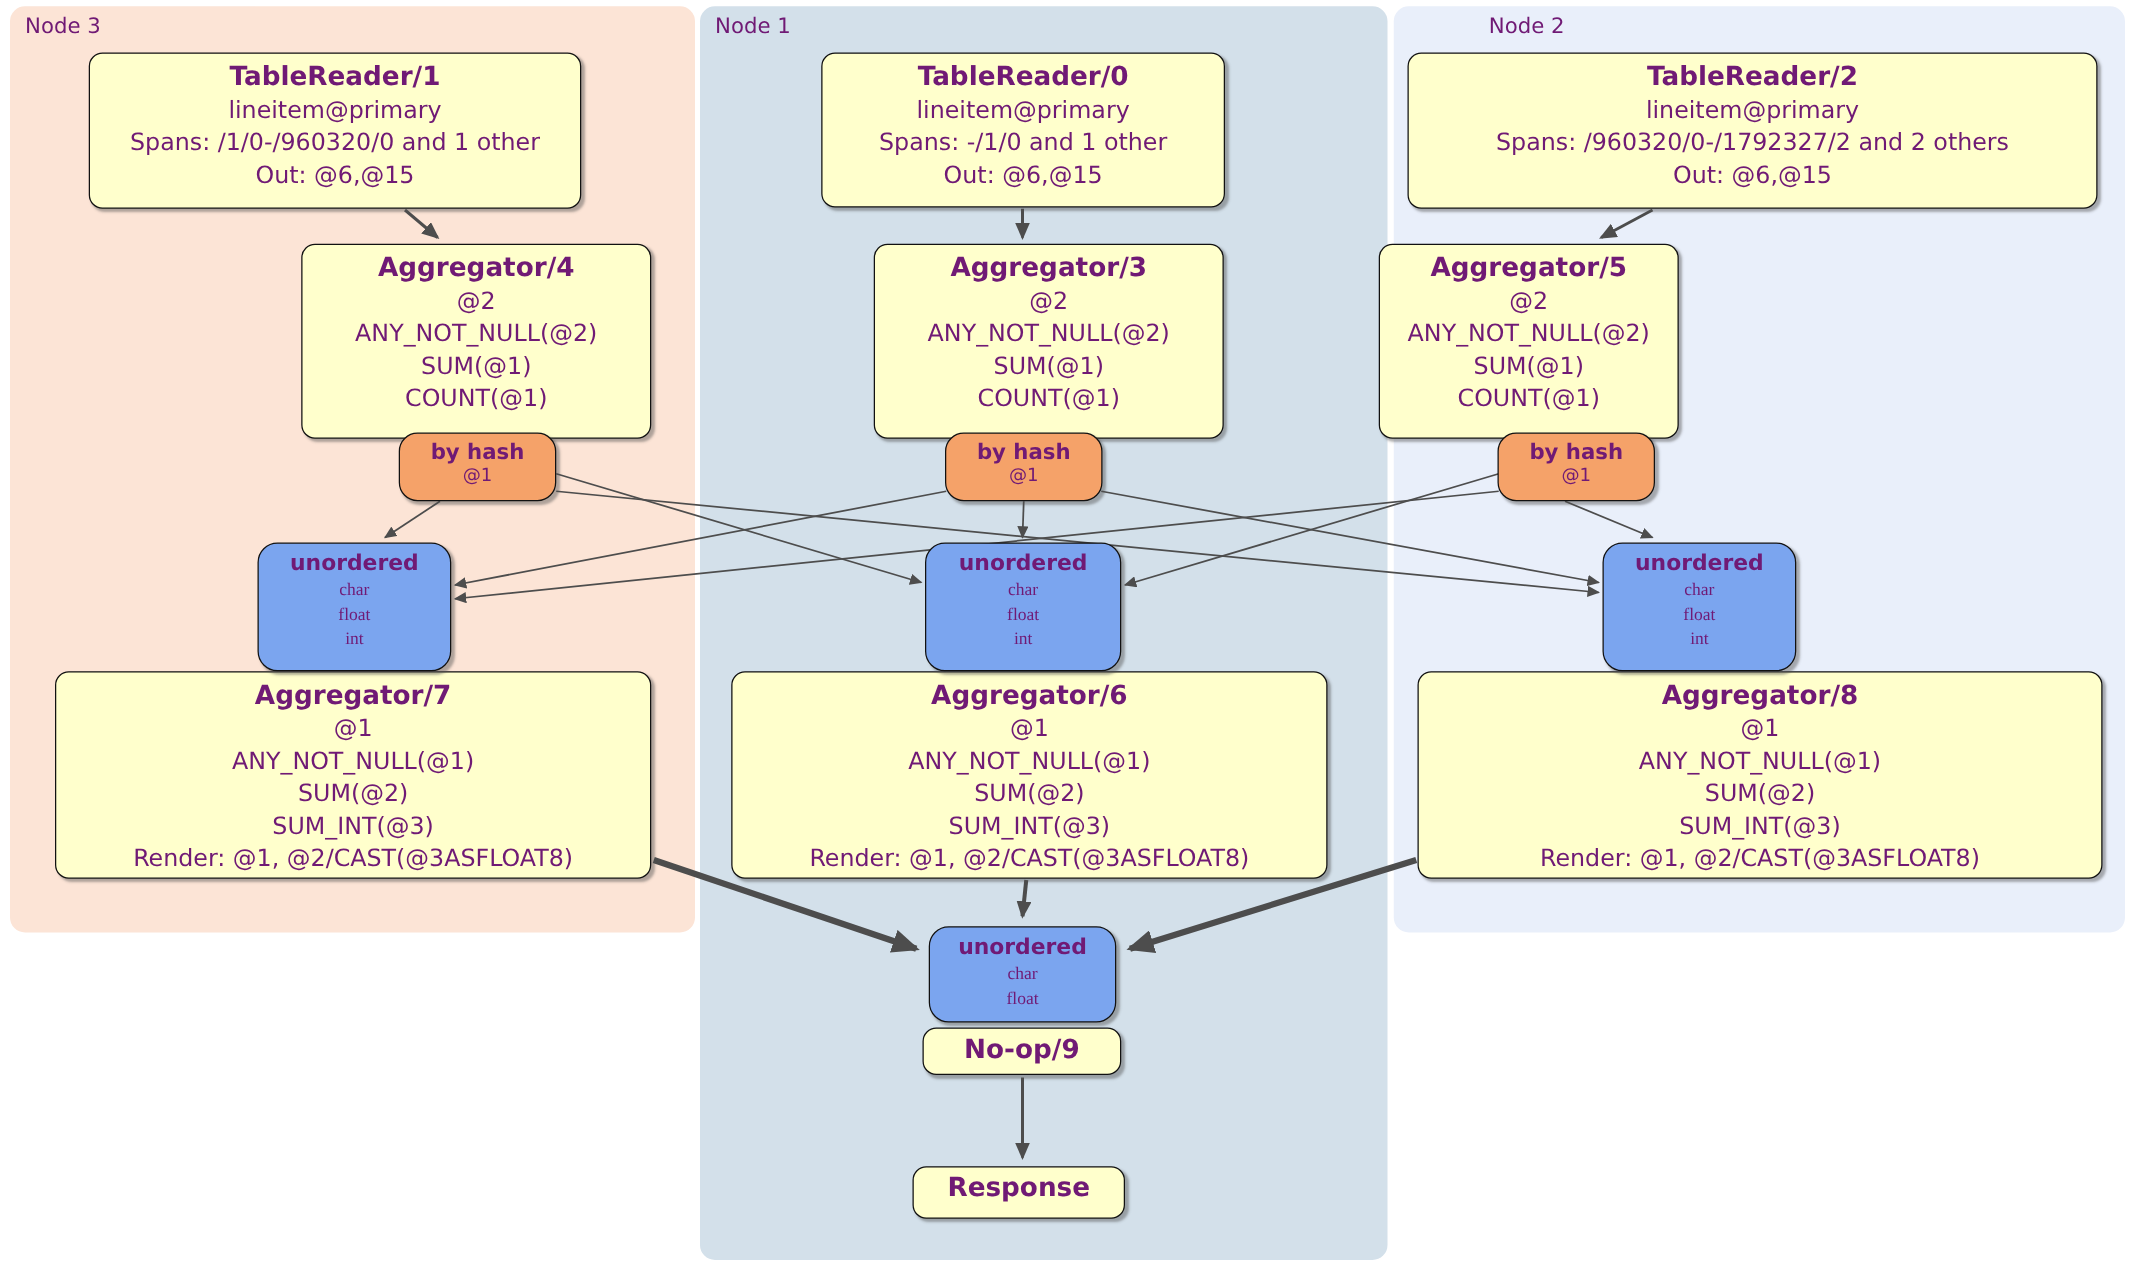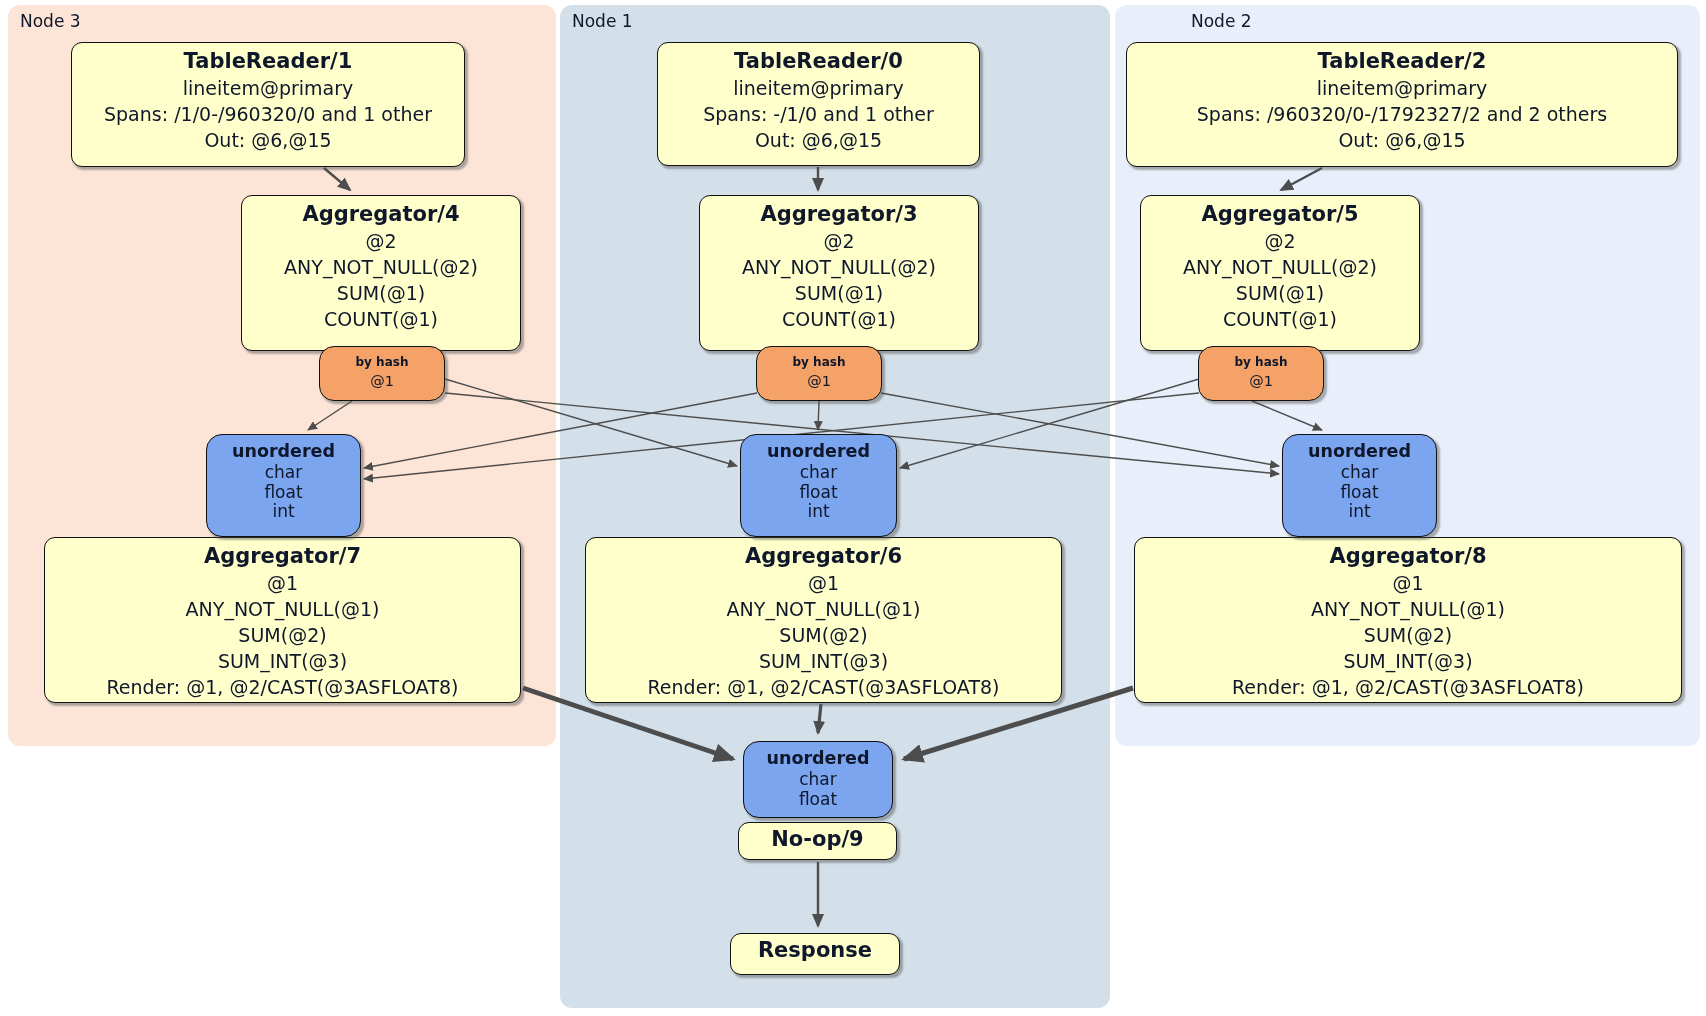--- a/index.html
+++ b/index.html
@@ -1,43 +1,43 @@
 <!DOCTYPE html>
 <html style="--region_node3: #fce4d6; --region_node1: #d3e0ea; --region_node2: #e9effa; --processor_fill: #ffffcc; --router_fill: #f5a269; --sync_fill: #7ba5ef; --edge: #4d4d4d;"><head>
 <meta charset="utf-8">
 <style>
   html,body{margin:0;padding:0;background:#ffffff;}
   #canvas{
     position:relative;width:1706px;height:1016px;overflow:hidden;
-    font-family:"DejaVu Sans","Liberation Sans",sans-serif;color:#0f172a;
+    font-family:"DejaVu Sans","Liberation Sans",sans-serif;color:#701a75;
   }
   .region{position:absolute;border-radius:12px;z-index:0;}
   .region-label{position:absolute;font-size:17px;line-height:20px;z-index:4;}
   #edges{position:absolute;left:0;top:0;z-index:1;}
   .e{stroke:var(--edge,#4d4d4d);fill:none;}
   .e-thin{stroke-width:1.4px;}
   .e-med{stroke-width:2.4px;}
   .e-med2{stroke-width:3.2px;}
   .e-thick{stroke-width:5px;}
   .box{
     position:absolute;box-sizing:border-box;text-align:center;
     border:1.6px solid #111;border-radius:11px;
     background:var(--processor_fill,#ffffcc);
     box-shadow:2.5px 2.5px 2px rgba(80,80,80,0.45);
     z-index:2;overflow:hidden;
   }
   .box .t{font-weight:700;font-size:21px;line-height:27px;padding-top:5px;white-space:nowrap;}
   .box .l{font-size:19px;line-height:26px;white-space:nowrap;}
   .box.small .t{font-size:21px;line-height:27px;padding-top:3px;}
   .box.router{background:var(--router_fill,#f5a269);border-radius:15px;z-index:3;}
-  .box.router .t{font-size:12px;line-height:22px;padding-top:4px;}
+  .box.router .t{font-size:17px;line-height:22px;padding-top:4px;}
   .box.router .l{font-size:14.5px;line-height:17px;}
   .box.sync{background:var(--sync_fill,#7ba5ef);border-radius:16px;z-index:3;}
   .box.sync .t{font-size:17.5px;line-height:23px;padding-top:5px;}
-  .box.sync .l{font-size:17px;line-height:19.5px;}
+  .box.sync .l{font-size:14px;line-height:19.5px;font-family:Liberation Serif, serif;}
 </style>
 </head>
 <body>
 
 <div id="canvas">
 
   <div class="region" style="left:8px;top:5px;width:548px;height:741px;background:var(--region_node3,#fce4d6);"></div>
   <div class="region" style="left:560px;top:5px;width:550px;height:1003px;background:var(--region_node1,#d3e0ea);"></div>
   <div class="region" style="left:1115px;top:5px;width:585px;height:741px;background:var(--region_node2,#e9effa);"></div>
 
@@ -104,21 +104,21 @@
       <div class="l">SUM(@1)</div>
       <div class="l">COUNT(@1)</div>
     </div>
     <div class="box proc" style="left: 679px; top: 195px; width: 280px; height: 156px; margin-left: 20px;">
       <div class="t">Aggregator/3</div>
       <div class="l">@2</div>
       <div class="l">ANY_NOT_NULL(@2)</div>
       <div class="l">SUM(@1)</div>
       <div class="l">COUNT(@1)</div>
     </div>
-    <div class="box proc" style="left: 1140px; top: 195px; width: 280px; height: 156px;">
+    <div class="box proc" style="left: 1103px; top: 195px; width: 240px; height: 156px;">
       <div class="t">Aggregator/5</div>
       <div class="l">@2</div>
       <div class="l">ANY_NOT_NULL(@2)</div>
       <div class="l">SUM(@1)</div>
       <div class="l">COUNT(@1)</div>
     </div>
     <div class="box proc" style="left: 44px; top: 537px; width: 477px; height: 166px;">
       <div class="t">Aggregator/7</div>
       <div class="l">@1</div>
       <div class="l">ANY_NOT_NULL(@1)</div>

